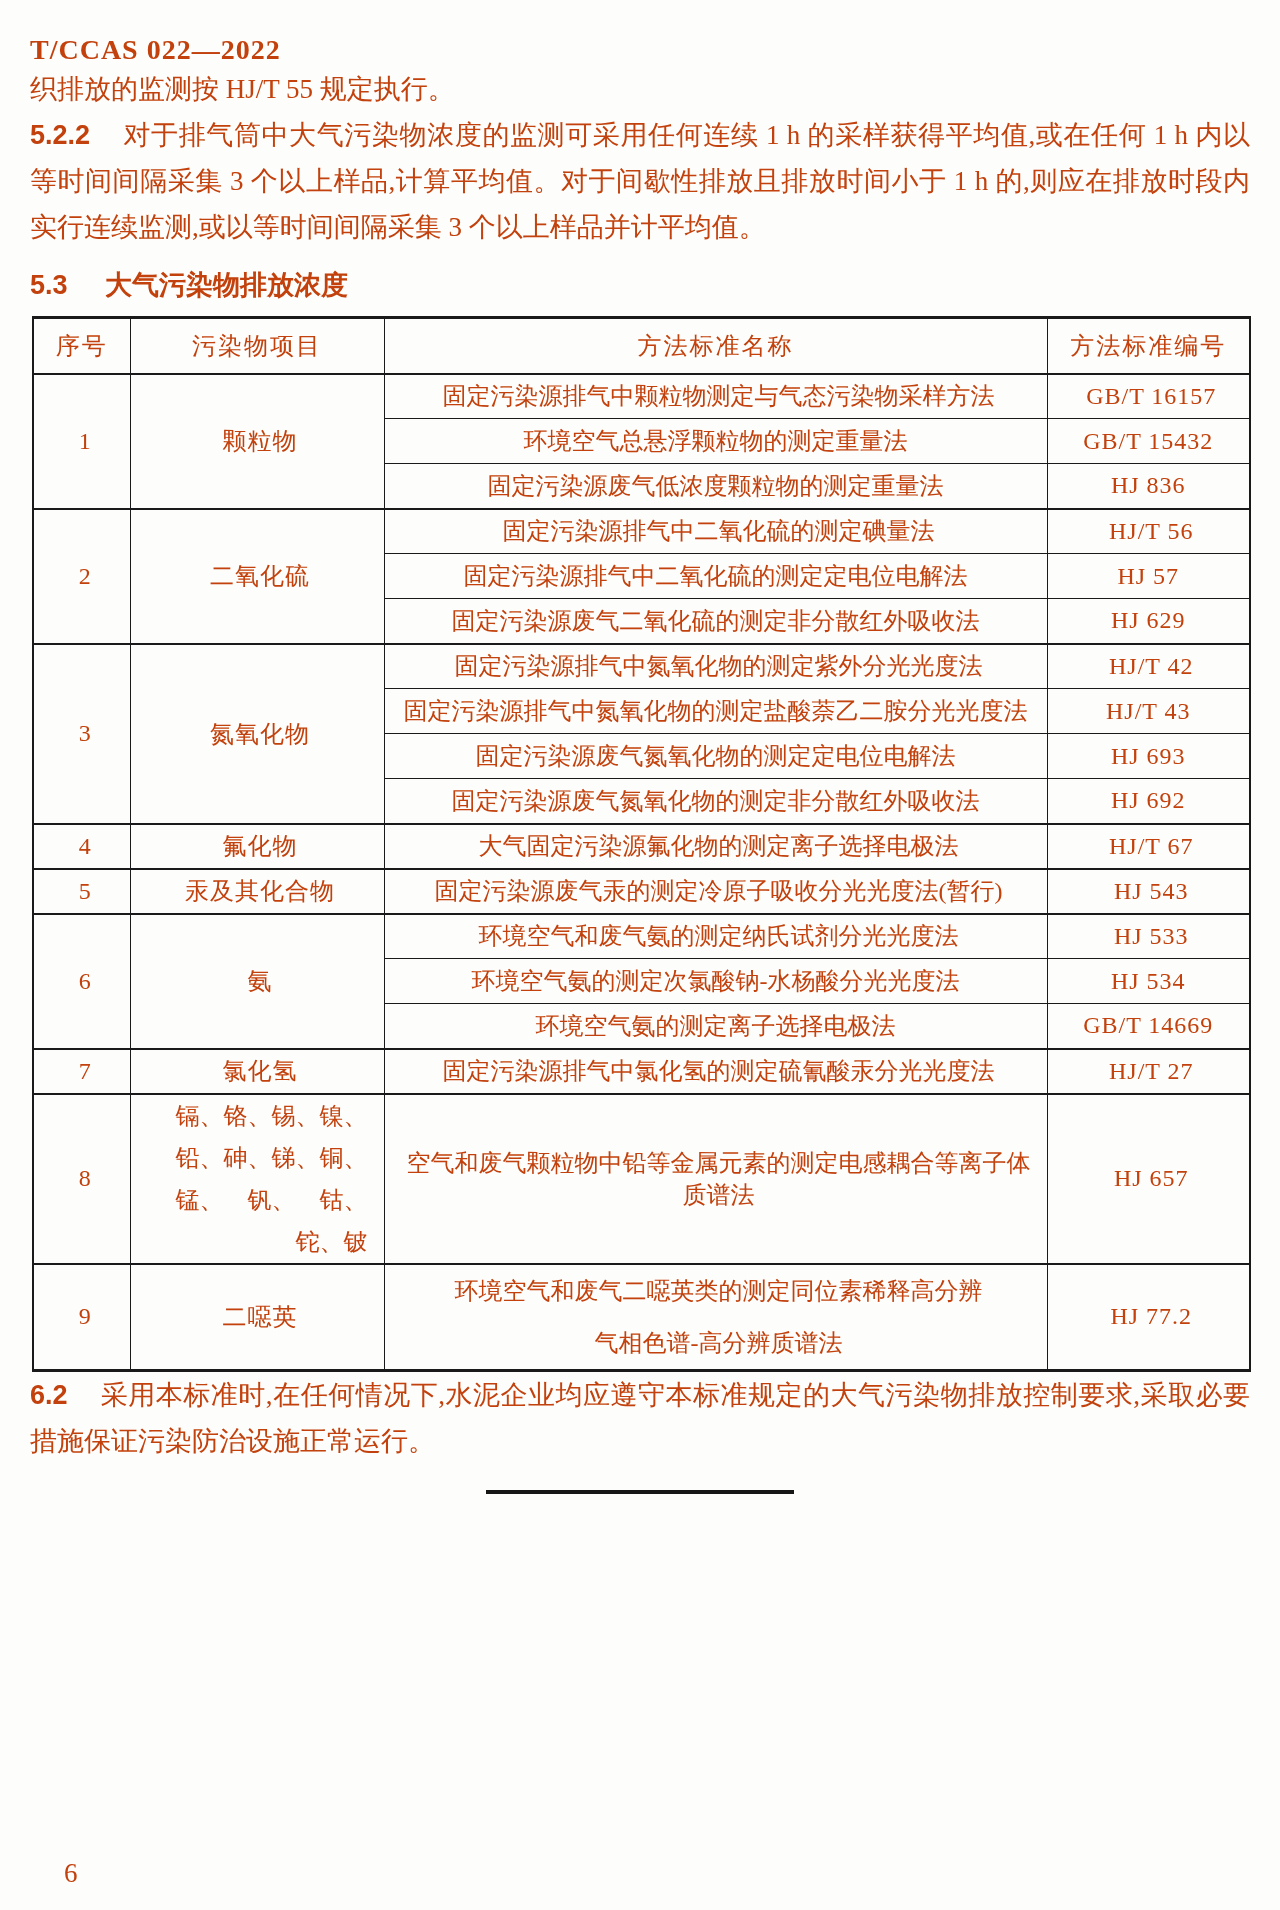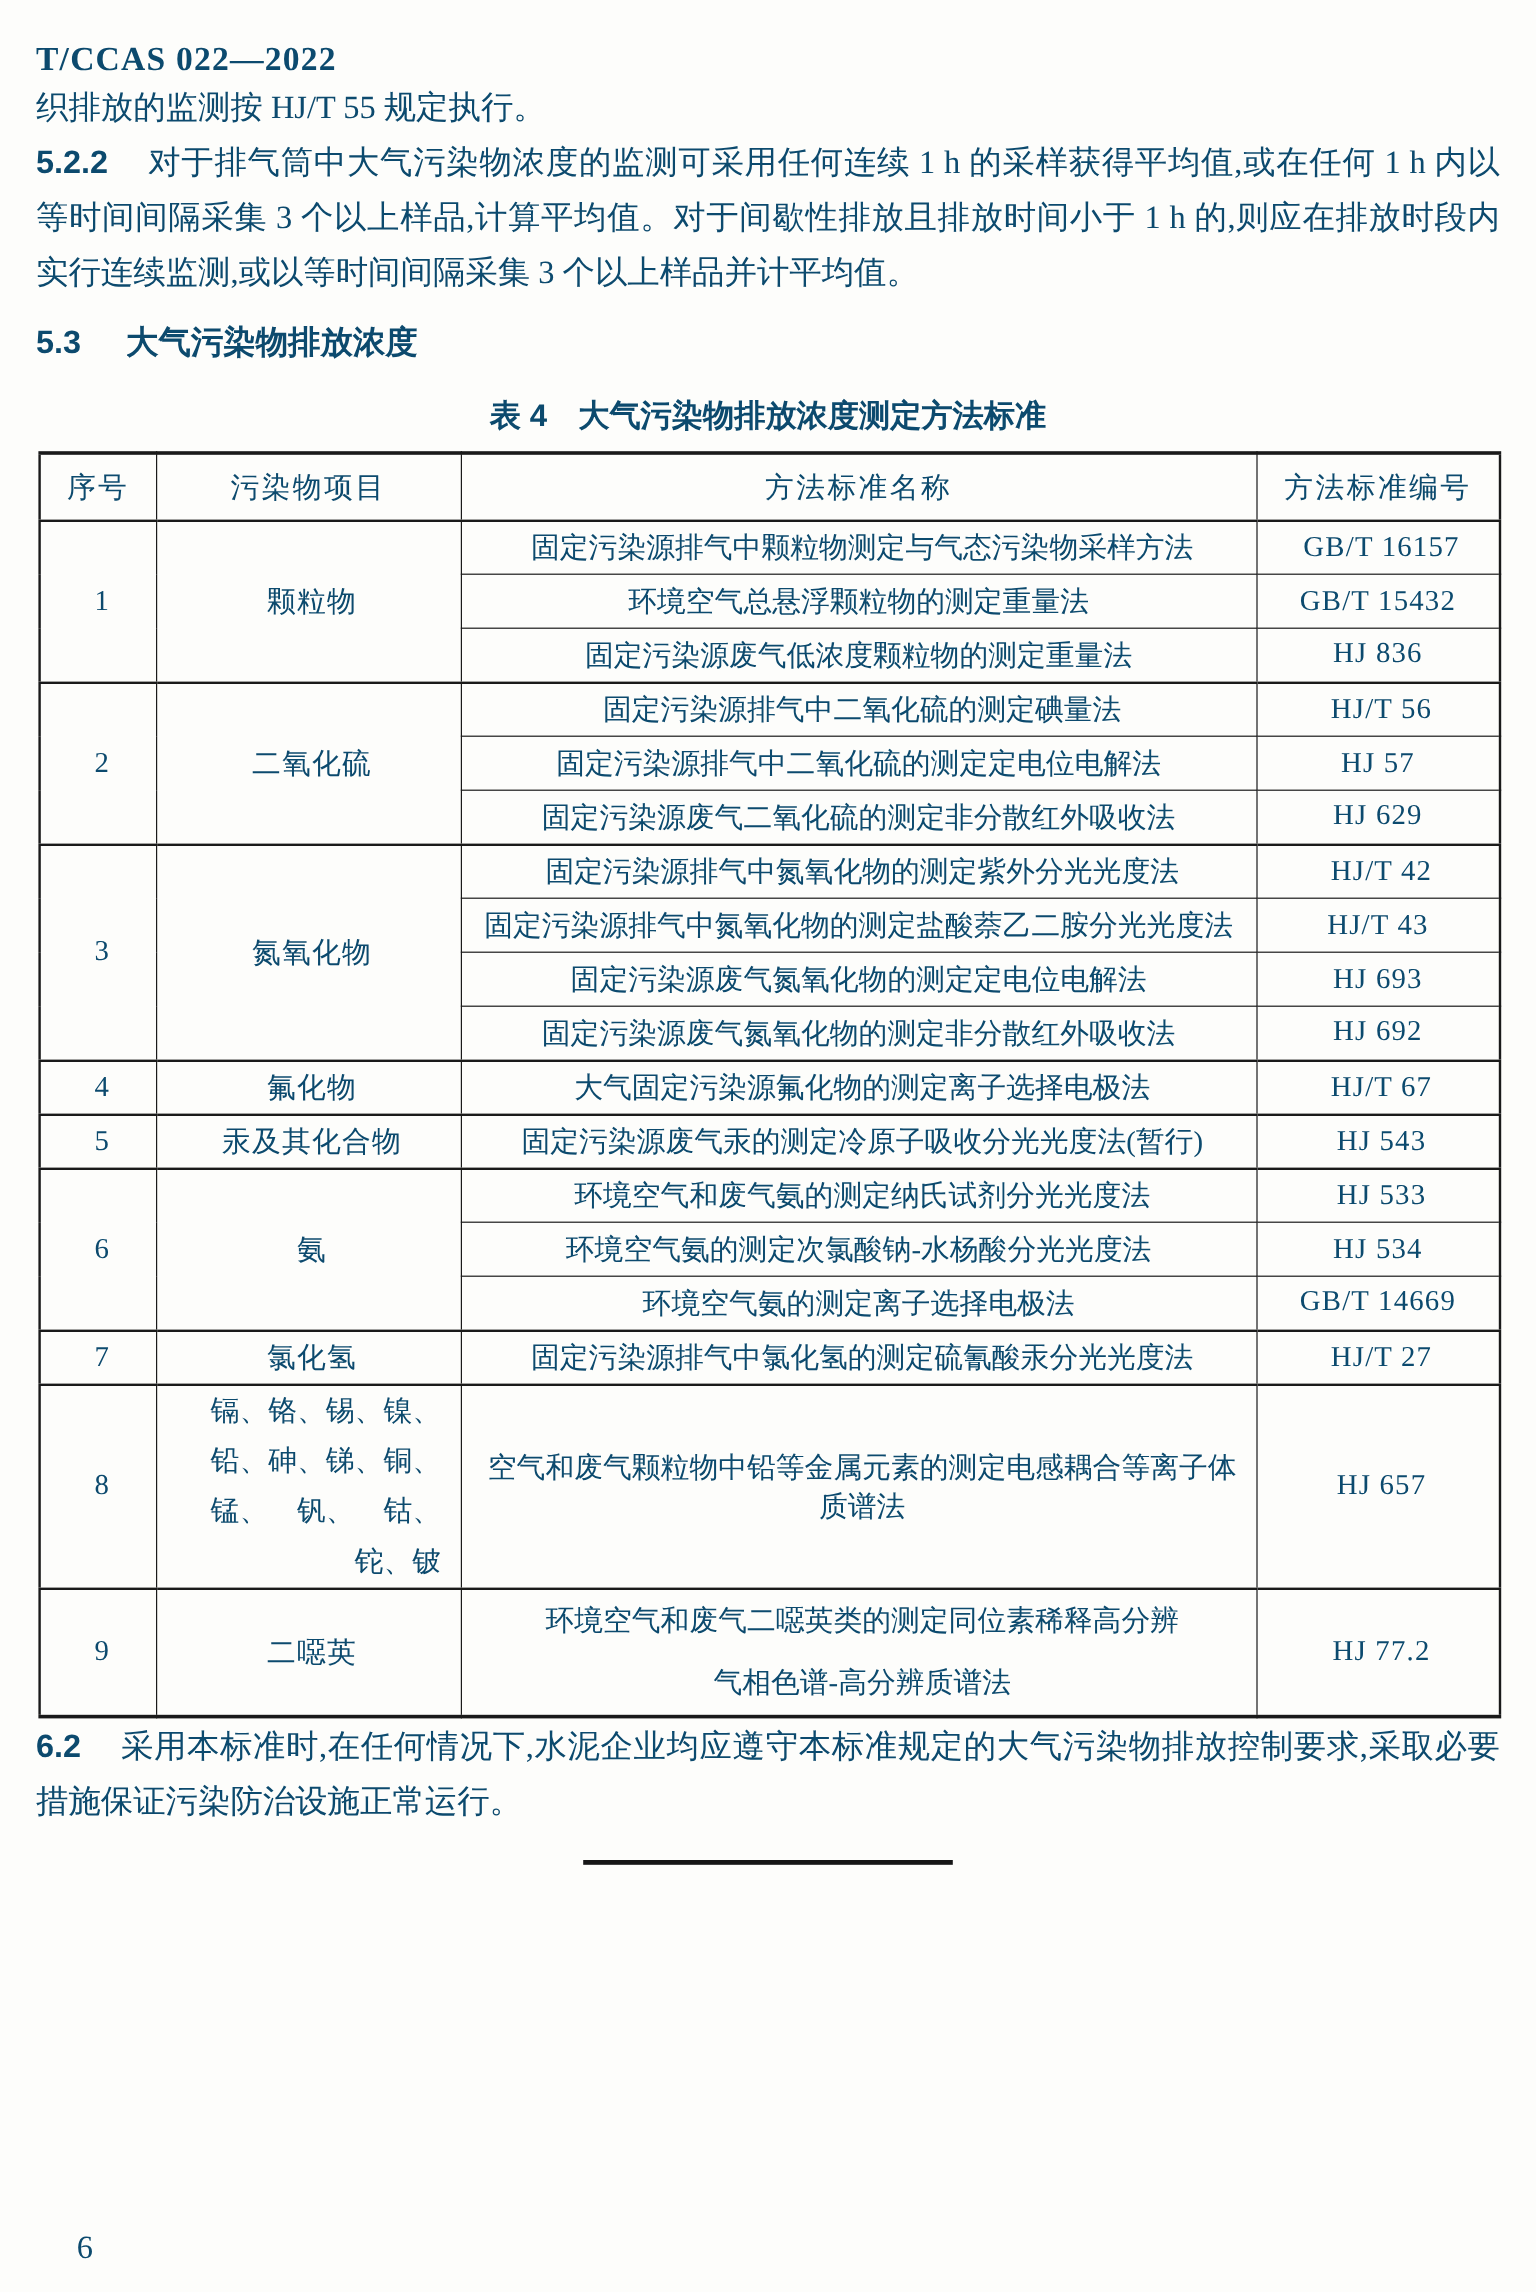--- a/index.html
+++ b/index.html
@@ -1,20 +1,20 @@
 <!DOCTYPE html>
 <html lang="zh"><head>
 <meta charset="utf-8">
 <style>
   html,body { margin:0; padding:0; background:#ffffff; }
   .page {
     position:relative;
     width:1280px; height:1910px;
     background:#fdfdfb;
-    color:#0c4a6e;
+    color:#c2410c;
     font-family:"Liberation Serif","DejaVu Serif",serif;
     overflow:hidden;
     box-sizing:border-box;
   }
   .content { padding:0 30px; }
 
   .doc-header {
     padding-top:34px;
     font-family:"Liberation Serif","DejaVu Serif",serif;
     font-weight:bold;
@@ -132,21 +132,20 @@
       <span class="clause-label">5.2.2</span>
       <span>对于排气筒中大气污染物浓度的监测可采用任何连续 1 h 的采样获得平均值,或在任何 1 h 内以等时间间隔采集 3 个以上样品,计算平均值。对于间歇性排放且排放时间小于 1 h 的,则应在排放时段内实行连续监测,或以等时间间隔采集 3 个以上样品并计平均值。</span>
     </p>
 
     <h2 class="heading">
       <span class="h-label">5.3</span>
       <span>大气污染物排放浓度</span>
     </h2>
 
 
-    <div class="table-caption">表 4　大气污染物排放浓度测定方法标准</div>
 
     <table class="methods">
       <colgroup>
         <col style="width:97px">
         <col style="width:254px">
         <col style="width:663px">
         <col style="width:203px">
       </colgroup>
       <thead>
         <tr>

